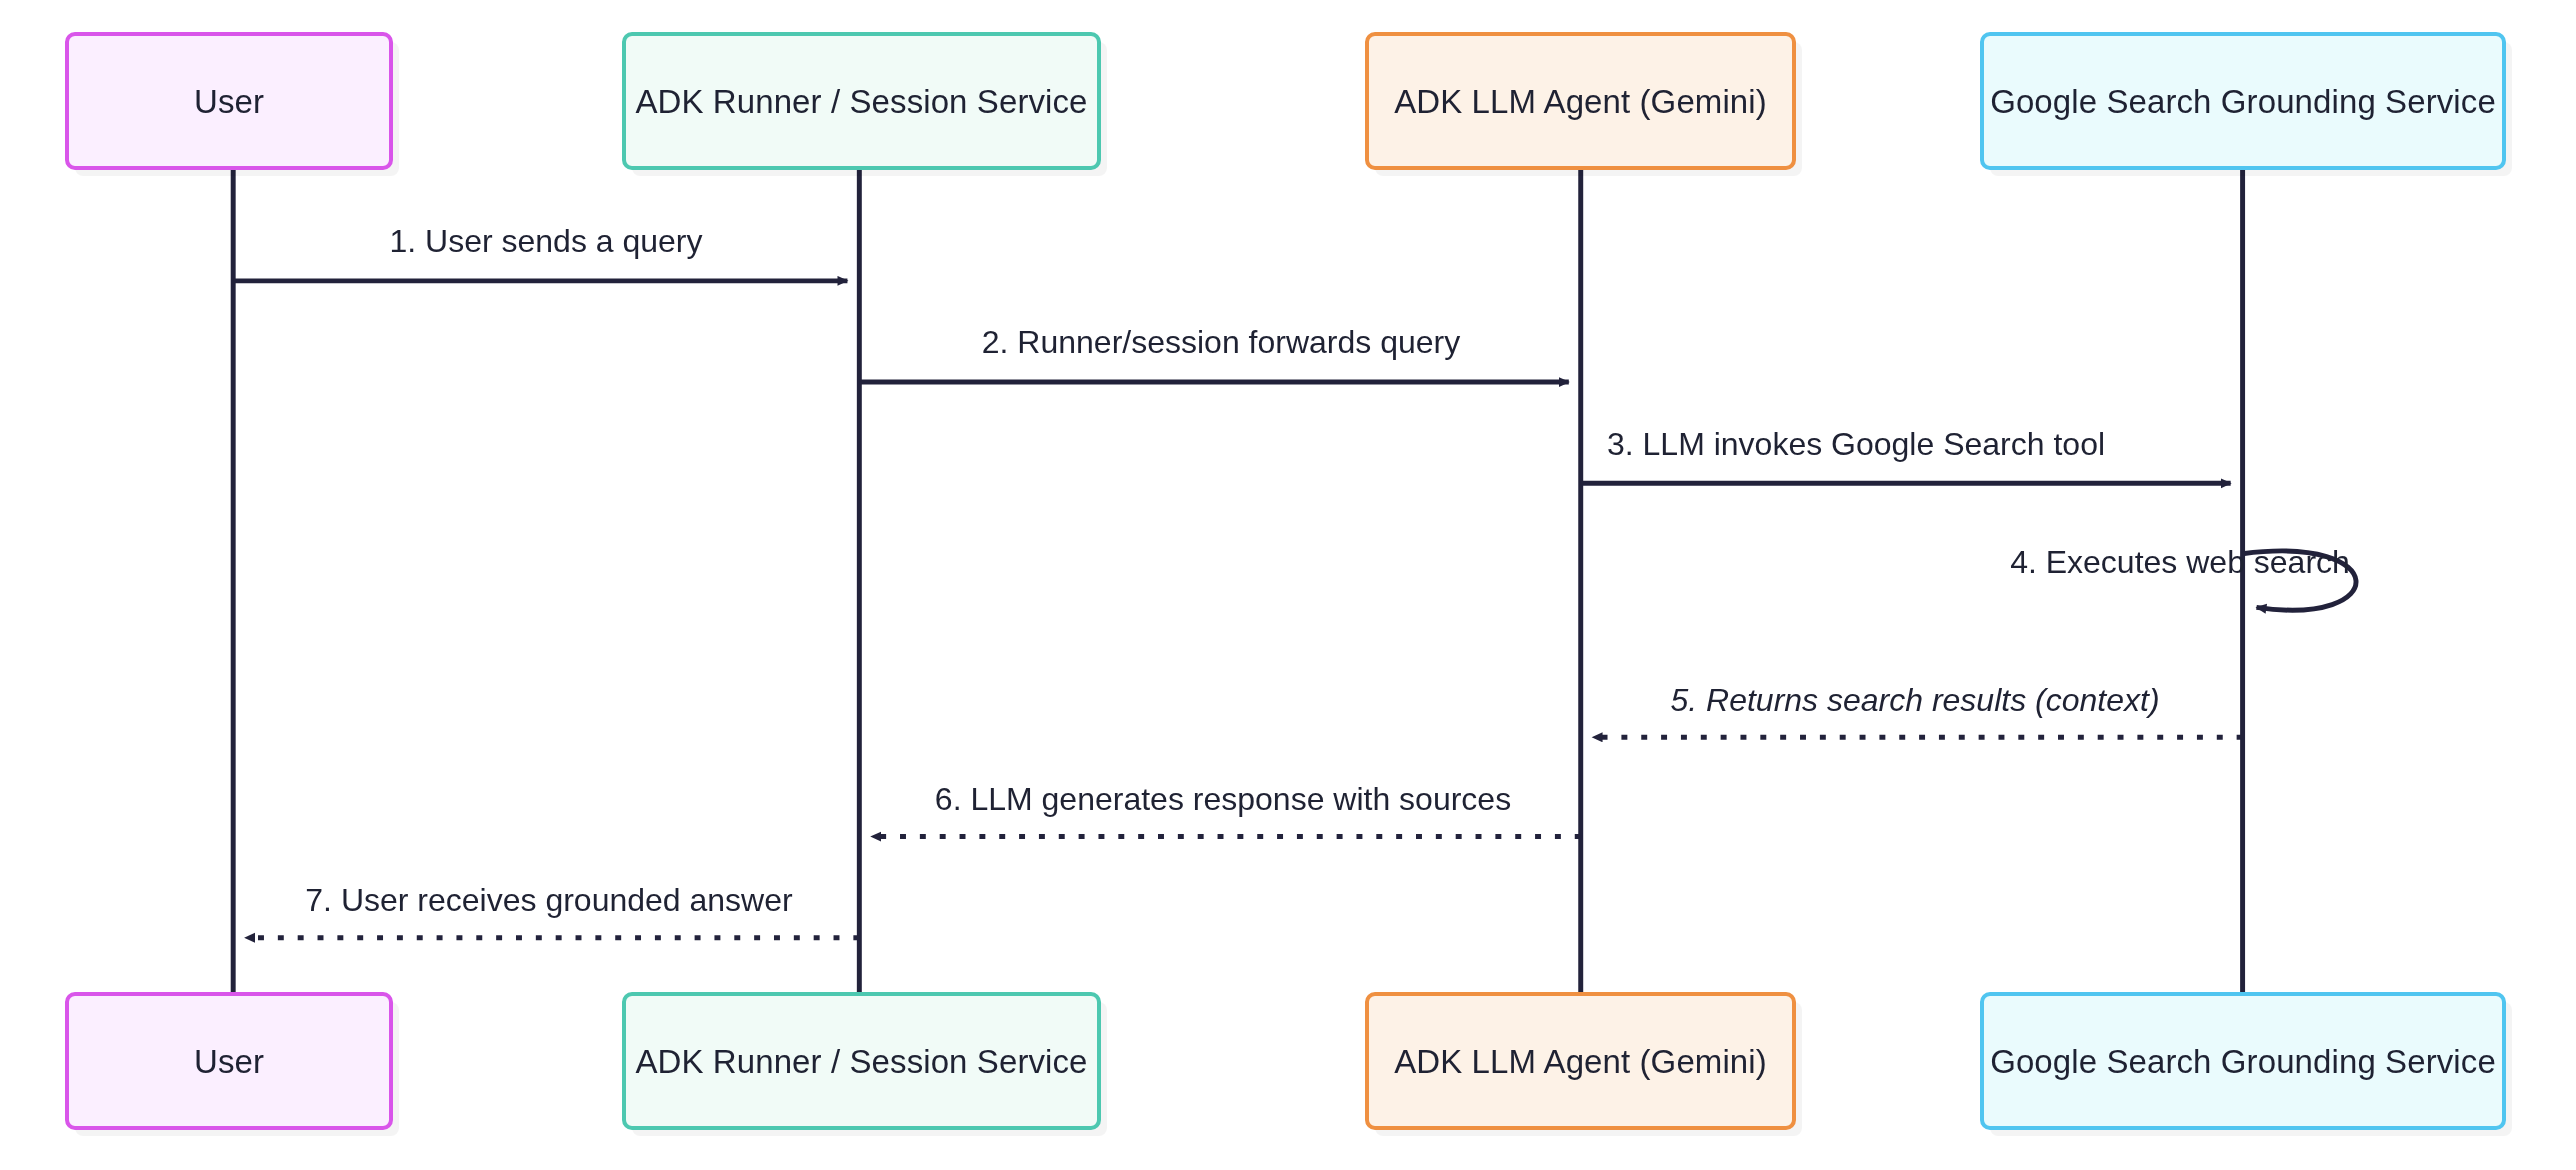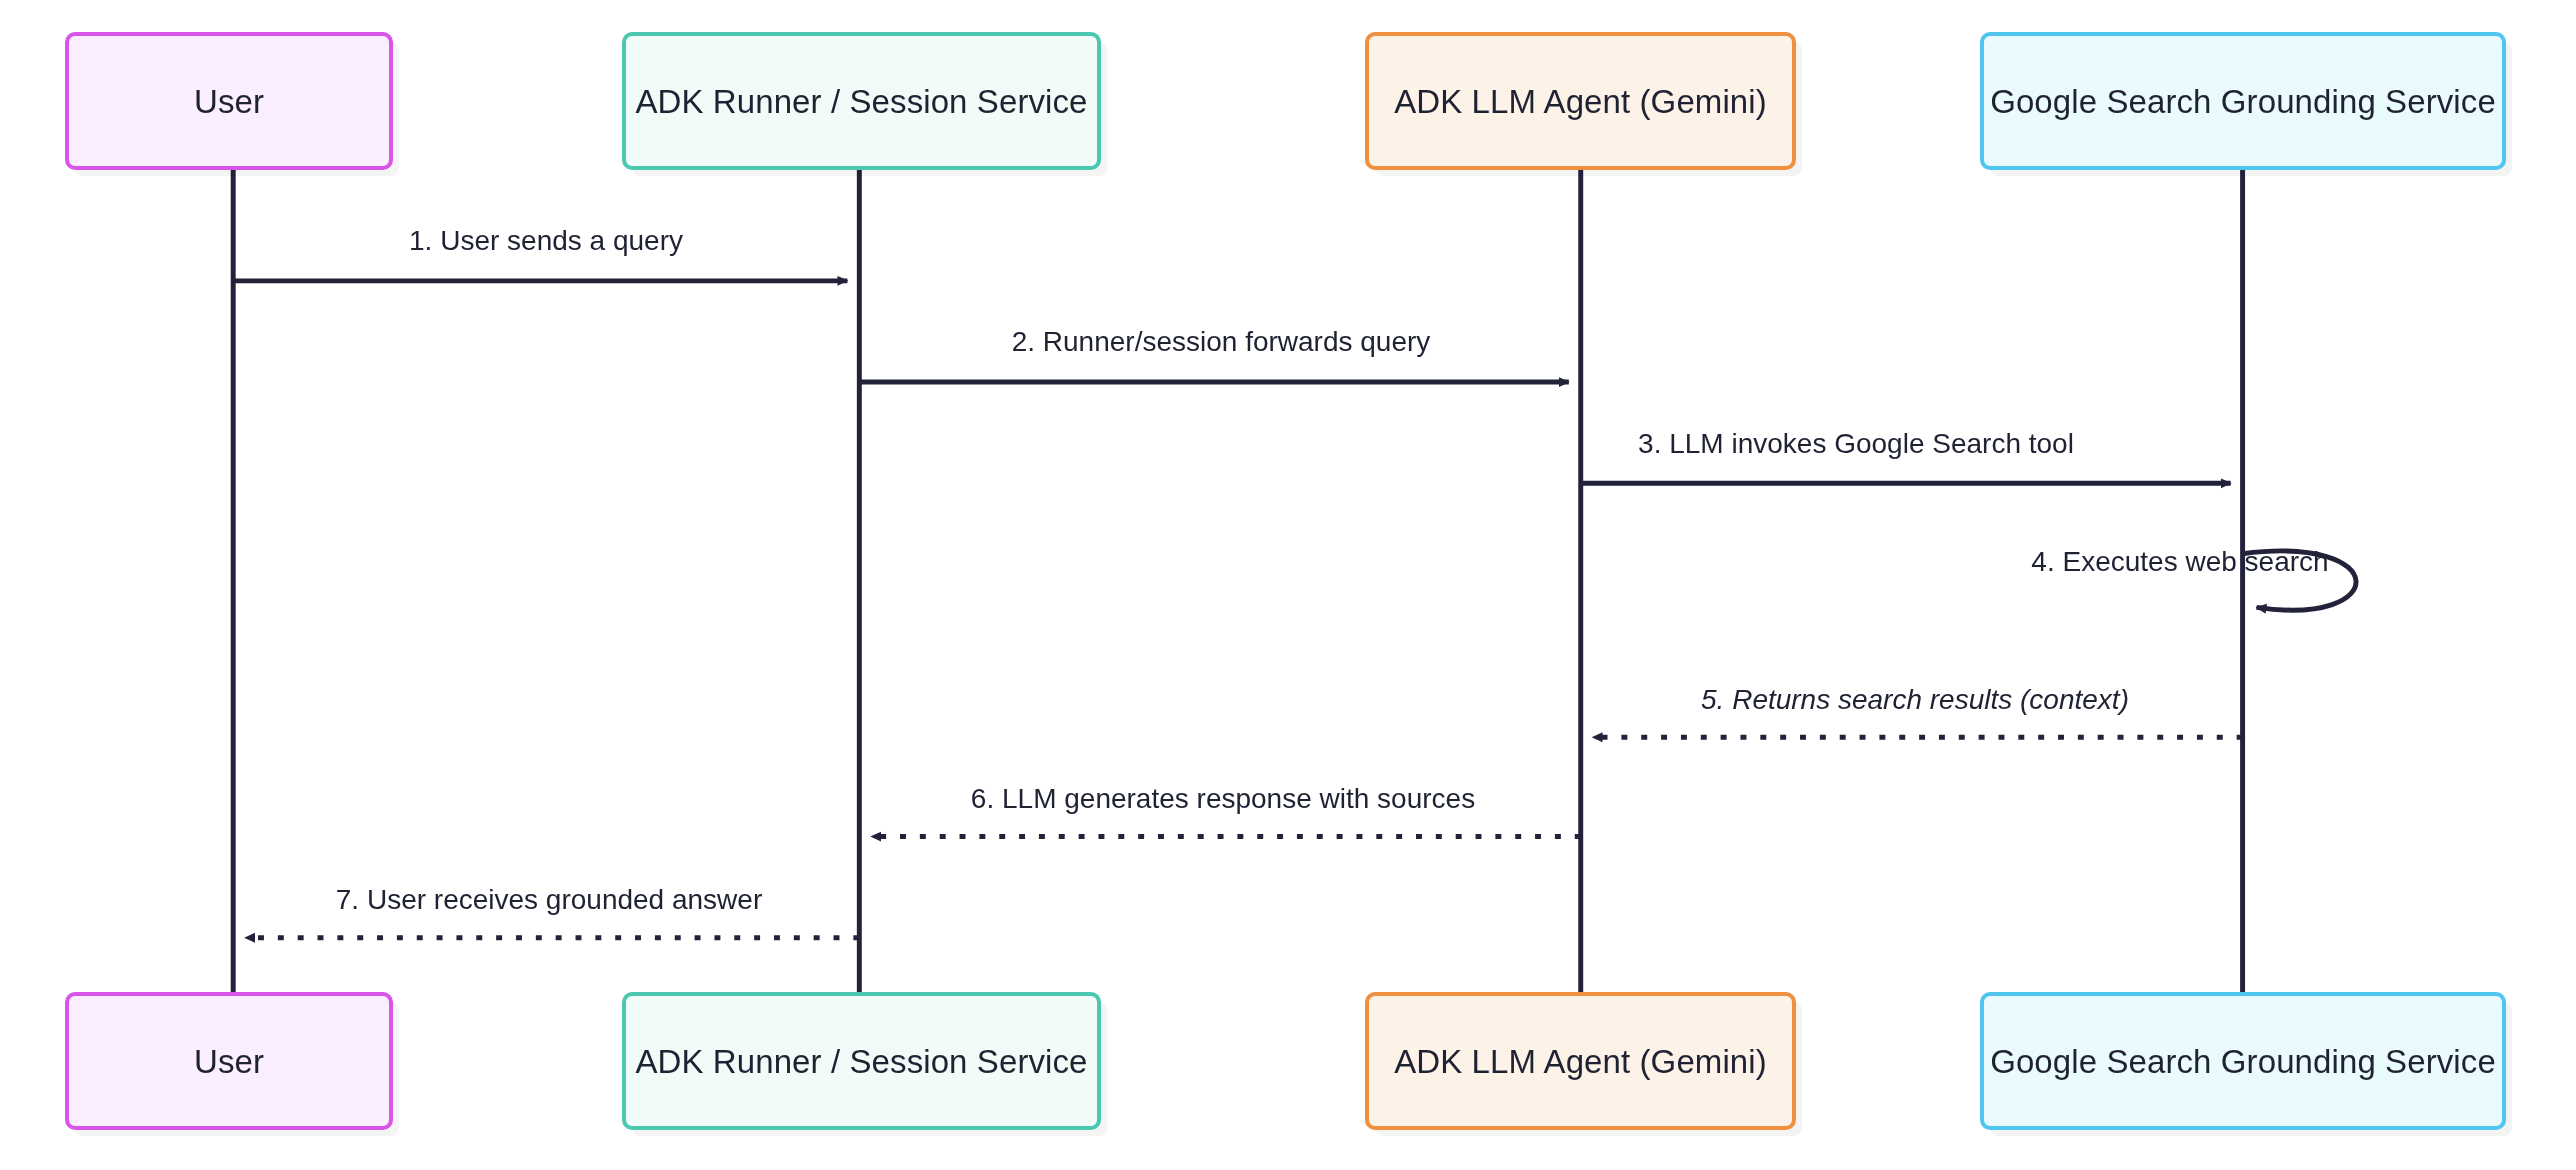--- a/index.html
+++ b/index.html
@@ -37,21 +37,21 @@
   }
   .participant-label {
     font-size: 33px;
     color: #1f2233;
     letter-spacing: 0.1px;
     white-space: nowrap;
     line-height: 1;
   }
   .msg-label {
     position: absolute;
-    font-size: 28px;
+    font-size: 32px;
     color: #1f2233;
     white-space: nowrap;
     line-height: 1;
     transform: translate(-50%, -50%);
   }
 </style>
 </head>
 <body>
 
 <div id="diagram-root">

